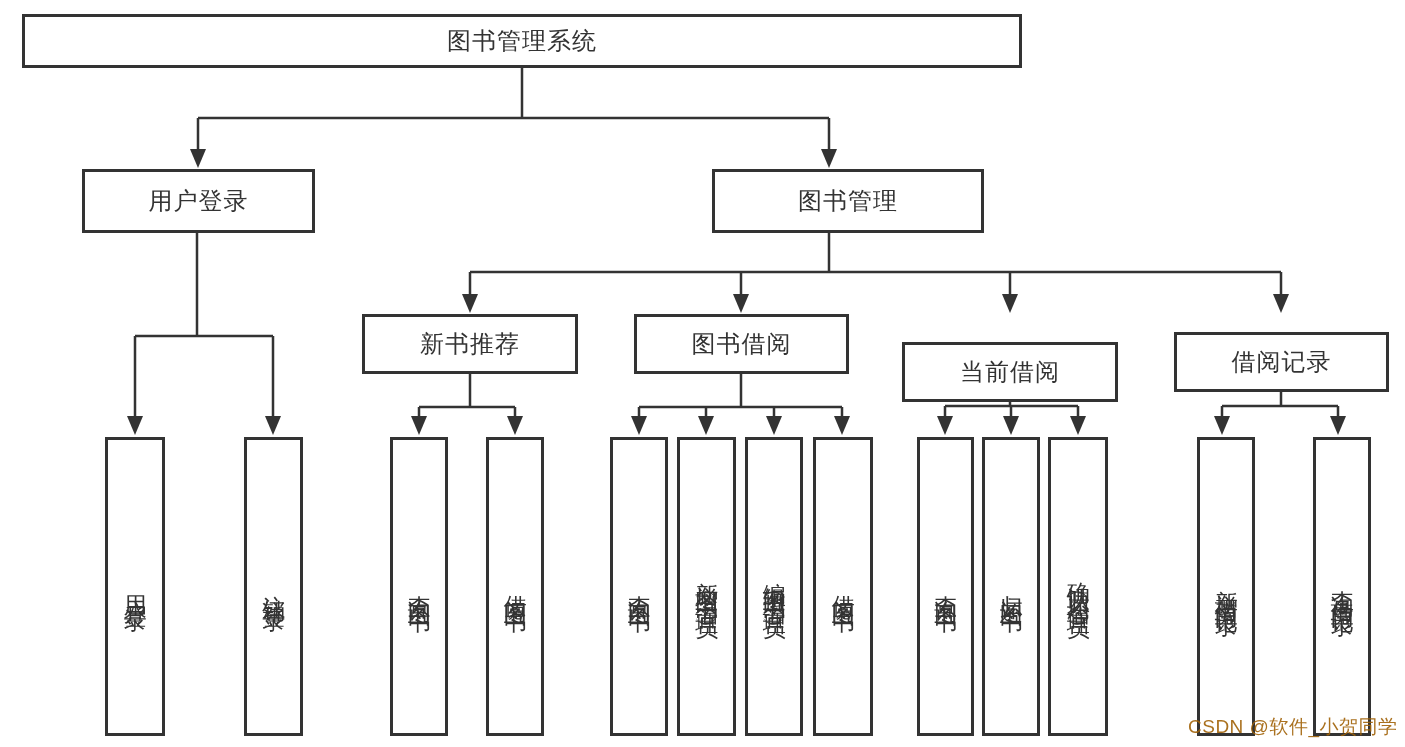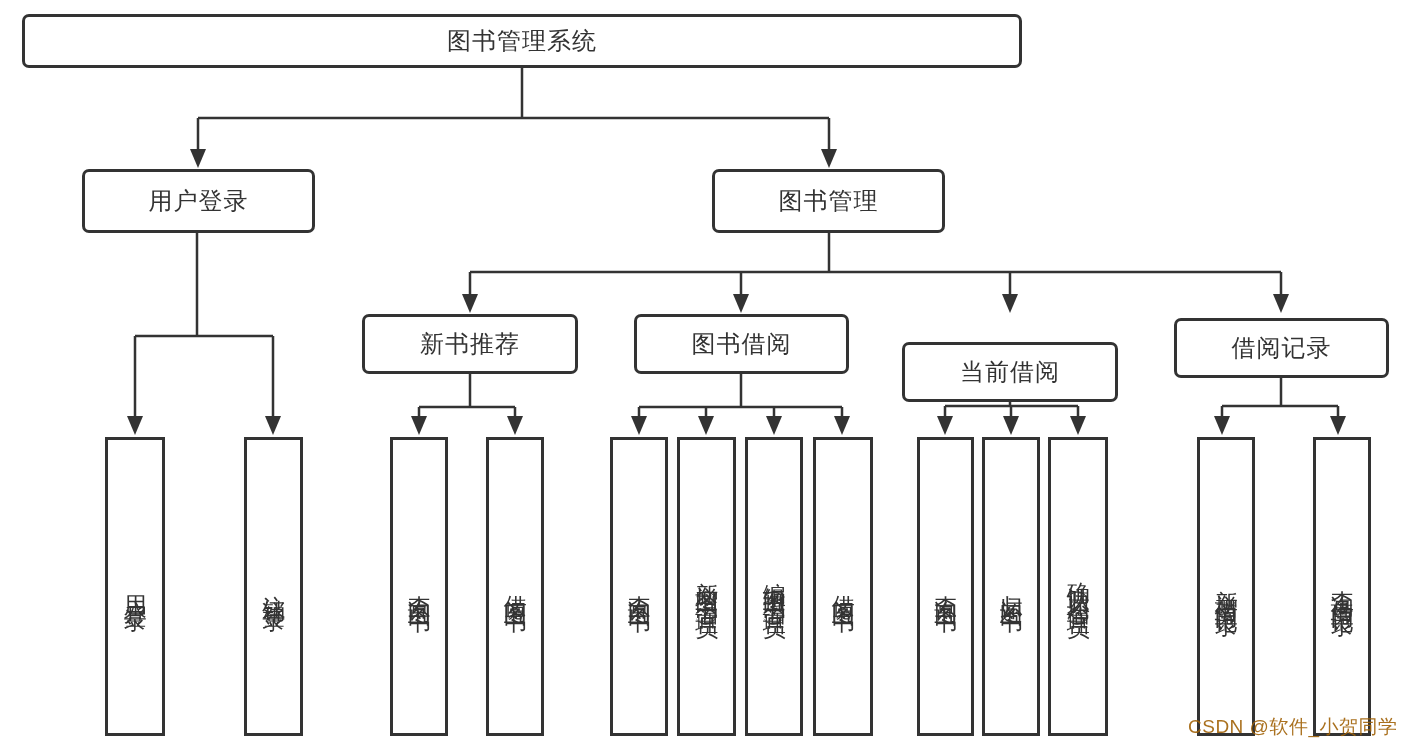--- a/index.html
+++ b/index.html
@@ -25,21 +25,21 @@
     position: absolute;
     box-sizing: border-box;
     background: #ffffff;
     border: 3px solid #333333;
     display: flex;
     align-items: center;
     justify-content: center;
     color: #333333;
     z-index: 1;
   }
-  .box.h { font-size: 24px; letter-spacing: 1px; border-radius: 7px; }
+  .box.h { font-size: 24px; letter-spacing: 1px; }
   .leaf {
     position: absolute;
     box-sizing: border-box;
     top: 437px;
     height: 299px;
     background: #ffffff;
     border: 3px solid #333333;
     display: flex;
     align-items: center;
     justify-content: center;
@@ -114,34 +114,34 @@
     </g>
   </svg>
 
   <div class="box h" style="left:22px; top:14px; width:1000px; height:54px;">
     <span>图书管理系统</span>
   </div>
 
   <div class="box h" style="left:82px; top:169px; width:233px; height:64px;">
     <span>用户登录</span>
   </div>
-  <div class="box h" style="left:712px; top:169px; width:233px; height:64px;">
+  <div class="box h" style="left:712px; top:169px; width:272px; height:64px;">
     <span>图书管理</span>
   </div>
 
   <div class="box h" style="left:634px; top:314px; width:215px; height:60px;">
     <span>图书借阅</span>
   </div>
   <div class="box h" style="left:362px; top:314px; width:216px; height:60px;">
     <span>新书推荐</span>
   </div>
   <div class="box h" style="left:902px; top:314px; width:216px; height:60px;margin-top:28px;">
     <span>当前借阅</span>
   </div>
-  <div class="box h" style="left:1174px; top:318px; width:215px; height:60px;">
+  <div class="box h" style="left:1174px; top:332px; width:215px; height:60px;">
     <span>借阅记录</span>
   </div>
 
   <div class="leaf" style="left:105px; width:60px;">
     <span class="vtext">用户登录</span>
   </div>
   <div class="leaf" style="left:244px; width:59px;">
     <span class="vtext">注销登录</span>
   </div>
   <div class="leaf" style="left:390px; width:58px;">

